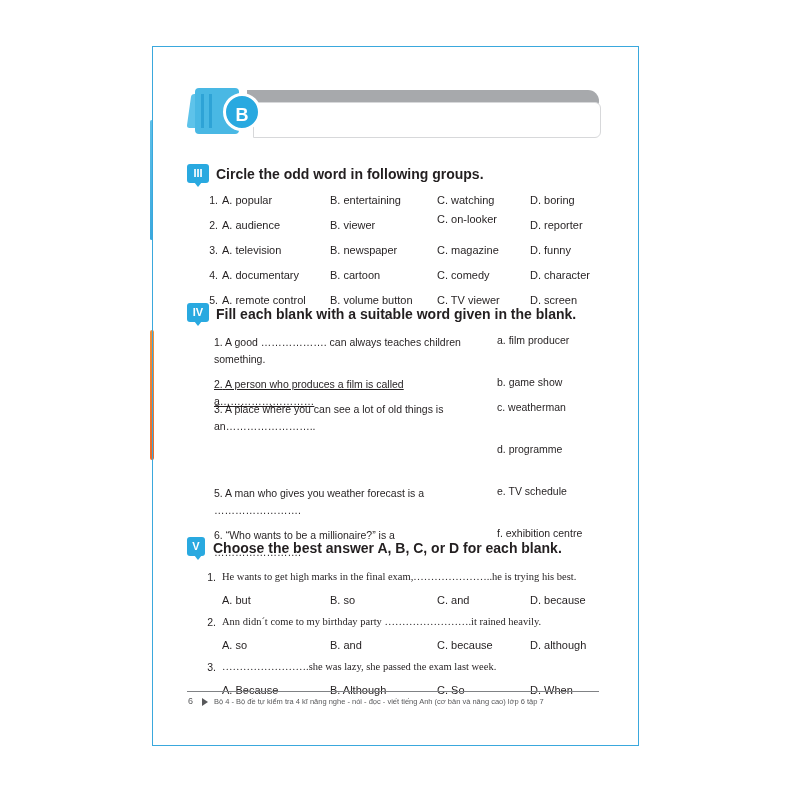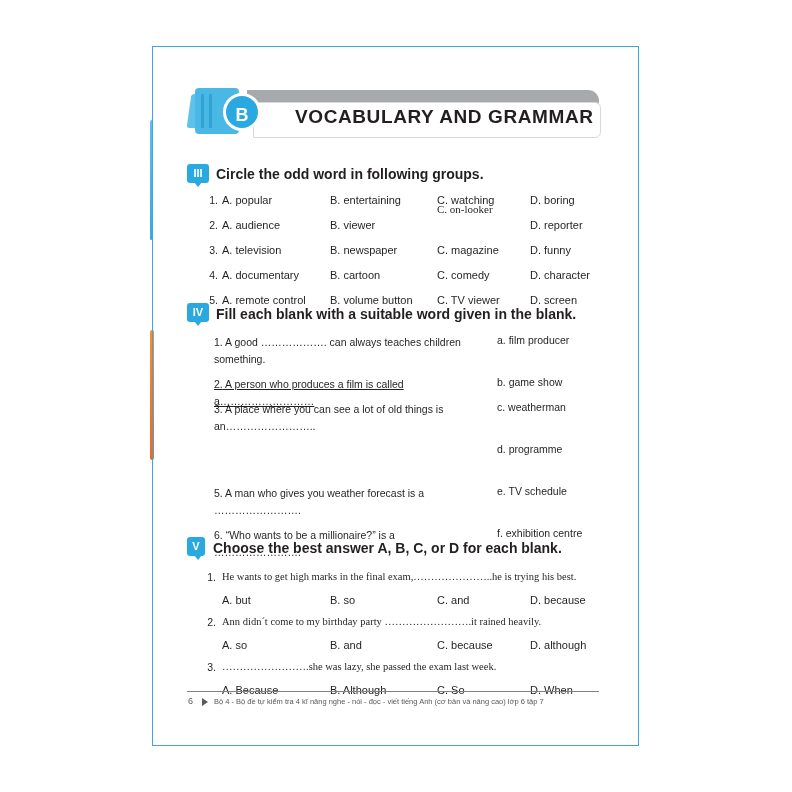--- a/index.html
+++ b/index.html
@@ -230,38 +230,37 @@
     <div class="banner">
       <div class="banner-bar"></div>
       <div class="banner-white"></div>
       <div class="megaphone">
         <div class="mega-body"></div>
         <div class="mega-body2"></div>
         <div class="mega-stripe" style="left:14px; top:8px; width:3px; height:34px;"></div>
         <div class="mega-stripe" style="left:22px; top:8px; width:3px; height:34px;"></div>
         <div class="mega-circle">B</div>
       </div>
-      <div class="banner-title">VOCABULARY AND GRAMMAR</div>
     </div>
 
     <div class="sec" style="top:118px;">
       <div class="sec-num">III</div>
       <div class="sec-title">Circle the odd word in following groups.</div>
     </div>
 
     <div class="qnum" style="left:48px; top:148px; width:18px;">1.</div>
     <div class="opt" style="left:70px; top:148px;">A. popular</div>
     <div class="opt" style="left:178px; top:148px;">B. entertaining</div>
     <div class="opt" style="left:285px; top:148px;">C. watching</div>
     <div class="opt" style="left:378px; top:148px;">D. boring</div>
 
     <div class="qnum" style="left:48px; top:173px; width:18px;">2.</div>
     <div class="opt" style="left:70px; top:173px;">A. audience</div>
     <div class="opt" style="left:178px; top:173px;">B. viewer</div>
-    <div class="opt" style="left:285px; top:157px;font-family:Liberation Serif, serif;">C. on-looker</div>
+    <div class="opt" style="left:285px; top:167px;">C. on-looker</div>
     <div class="opt" style="left:378px; top:173px;">D. reporter</div>
 
     <div class="qnum" style="left:48px; top:198px; width:18px;">3.</div>
     <div class="opt" style="left:70px; top:198px;">A. television</div>
     <div class="opt" style="left:178px; top:198px;">B. newspaper</div>
     <div class="opt" style="left:285px; top:198px;">C. magazine</div>
     <div class="opt" style="left:378px; top:198px;">D. funny</div>
 
     <div class="qnum" style="left:48px; top:223px; width:18px;">4.</div>
     <div class="opt" style="left:70px; top:223px;">A. documentary</div>

